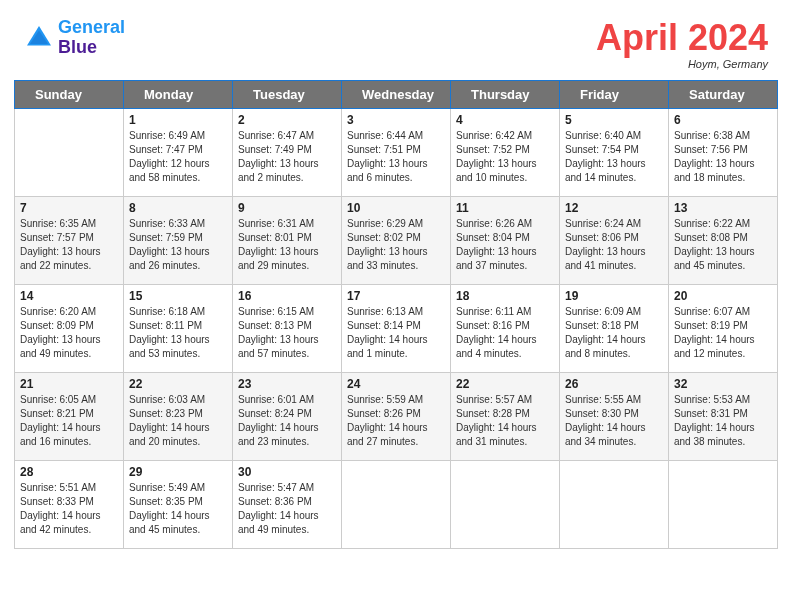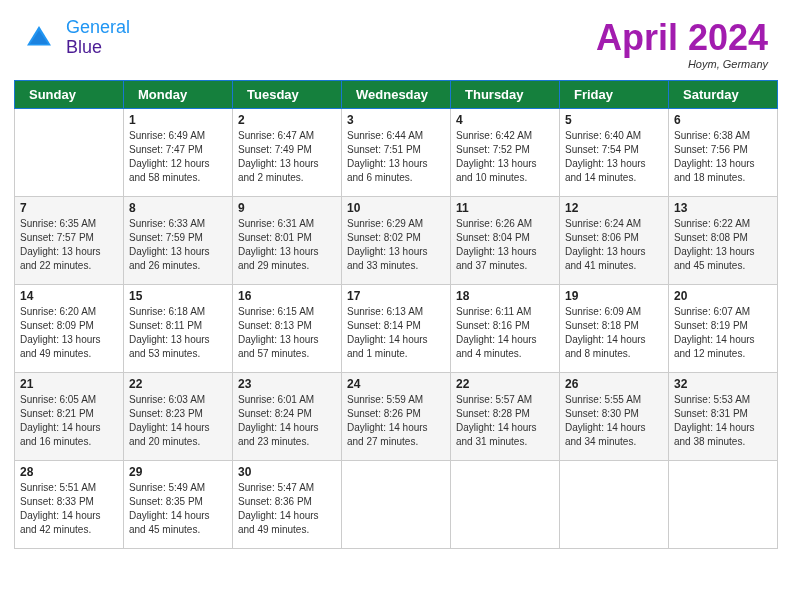--- a/index.html
+++ b/index.html
@@ -23,61 +23,60 @@
       align-items: flex-start;
       padding: 18px 24px 10px 24px;
     }
     .logo {
       display: flex;
       align-items: center;
       gap: 4px;
     }
     .logo-text {
       font-size: 18px;
-      font-weight: normal;
+      font-weight: bold;
       color: #1a1a2e;
       line-height: 1.1;
-      margin-left: 8px;
     }
     .logo-text span {
       color: #2196f3;
     }
     .logo-icon {
       width: 30px;
       height: 30px;
     }
     .title-block {
       text-align: right;
     }
     .month-title {
       font-size: 36px;
       font-weight: bold;
-      color: #a21caf;
+      color: #ef4444;
       line-height: 1.1;
     }
     .location {
       font-size: 11px;
       color: #333;
       font-style: italic;
     }
     .calendar {
       flex: 1;
       padding: 0 14px 14px 14px;
     }
     table {
       width: 100%;
       border-collapse: collapse;
       table-layout: fixed;
     }
     thead th {
-      background: #15803d;
+      background: #737373;
       color: #fff;
       font-size: 13px;
       font-weight: bold;
-      padding: 6px 14px;
+      padding: 6px 20px;
       text-align: left;
       border: 1px solid #1976d2;
     }
     tbody td {
       vertical-align: top;
       border: 1px solid #ccc;
       padding: 4px 5px 4px 5px;
       font-size: 10.5px;
       color: #222;
       height: 88px;

